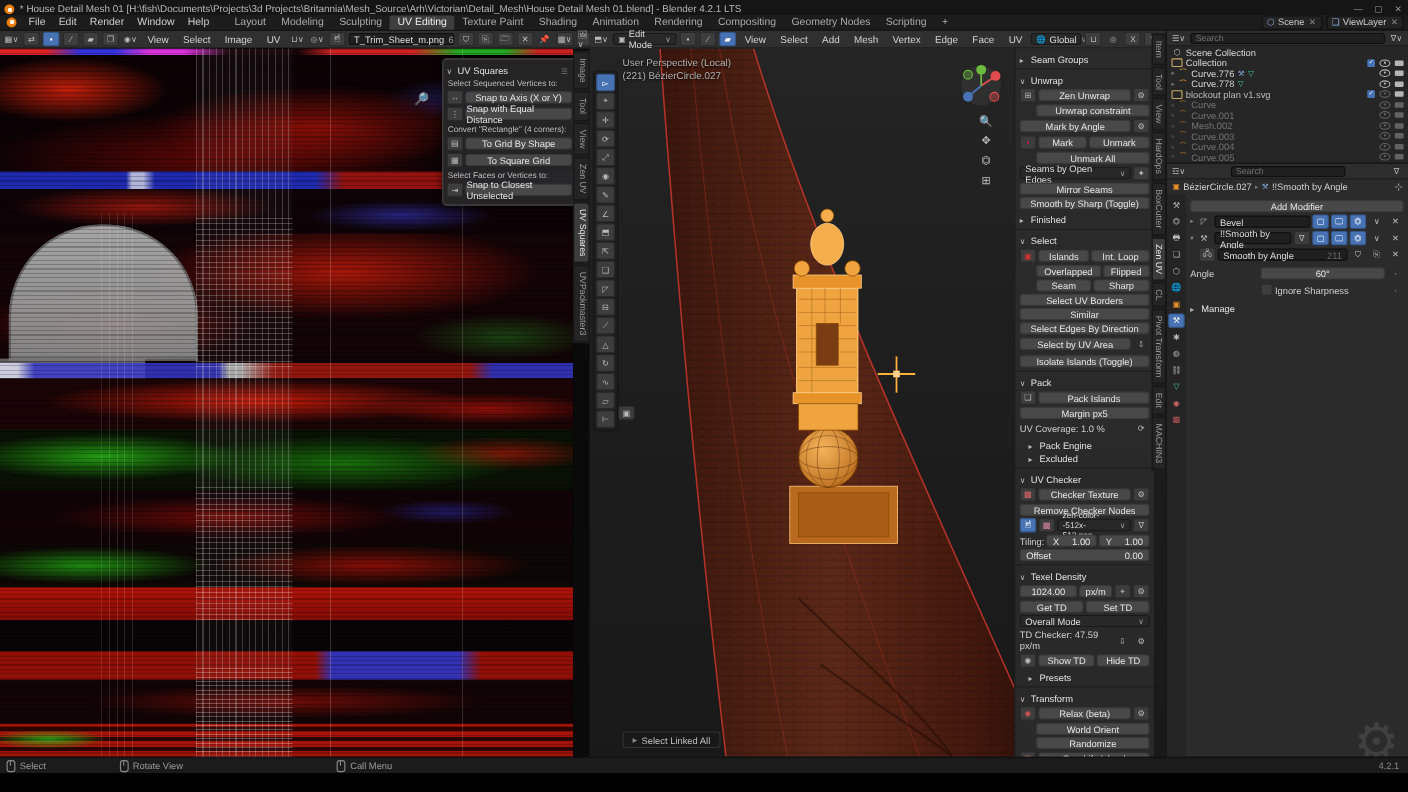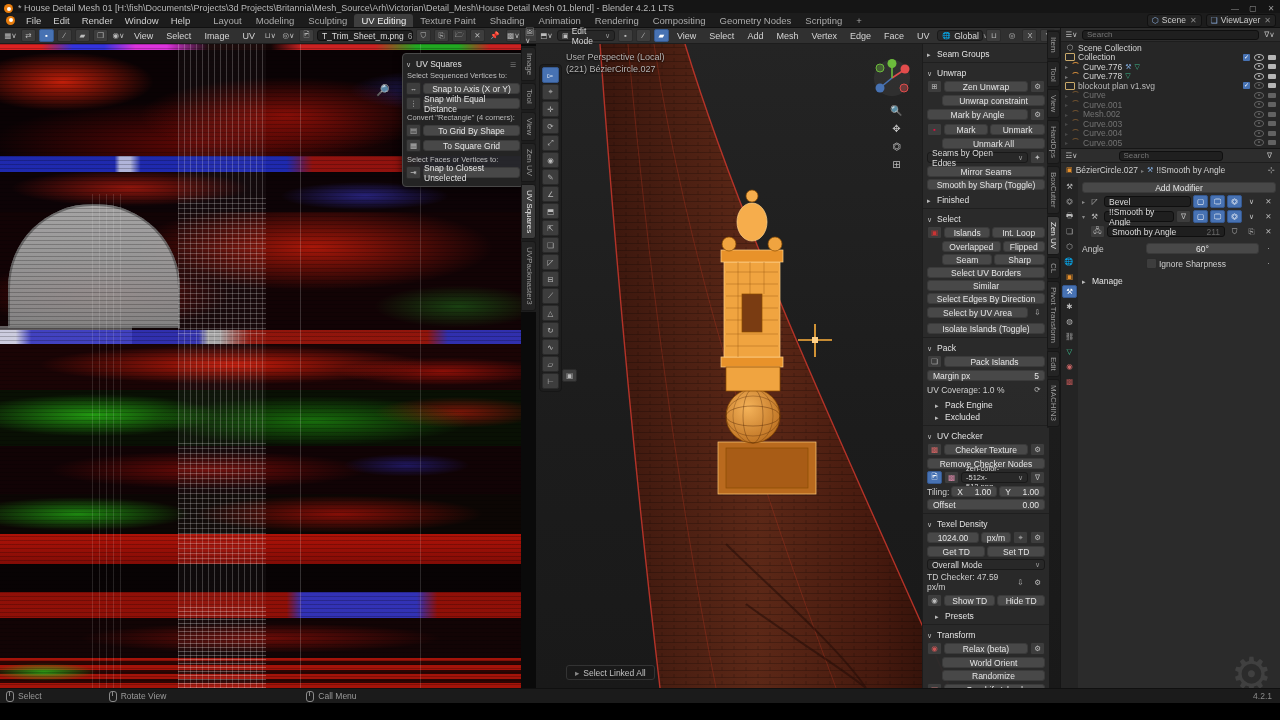--- a/index.html
+++ b/index.html
@@ -440,21 +440,21 @@
     <div class="sect">
       <div class="sect-h">
           <b>∨</b>
           <span>Pack</span>
         </div>
       <div class="nrow">
           <b class="ib">❏</b>
           <div class="btn grow">Pack Islands</div>
         </div>
       <div class="nrow">
-          <div class="btn grow" style="justify-content:space-between;padding:0 5px">
+          <div class="btn grow" style="padding:0 5px">
             <span>Margin px</span>
             <span>5</span>
           </div>
         </div>
       <div class="nrow">
           <span style="color:#cfcfcf">UV Coverage: 1.0 %</span>
           <b class="ib flat" style="margin-left:auto">⟳</b>
         </div>
       <div class="sect-h" style="margin-left:8px">
           <b>▸</b>

